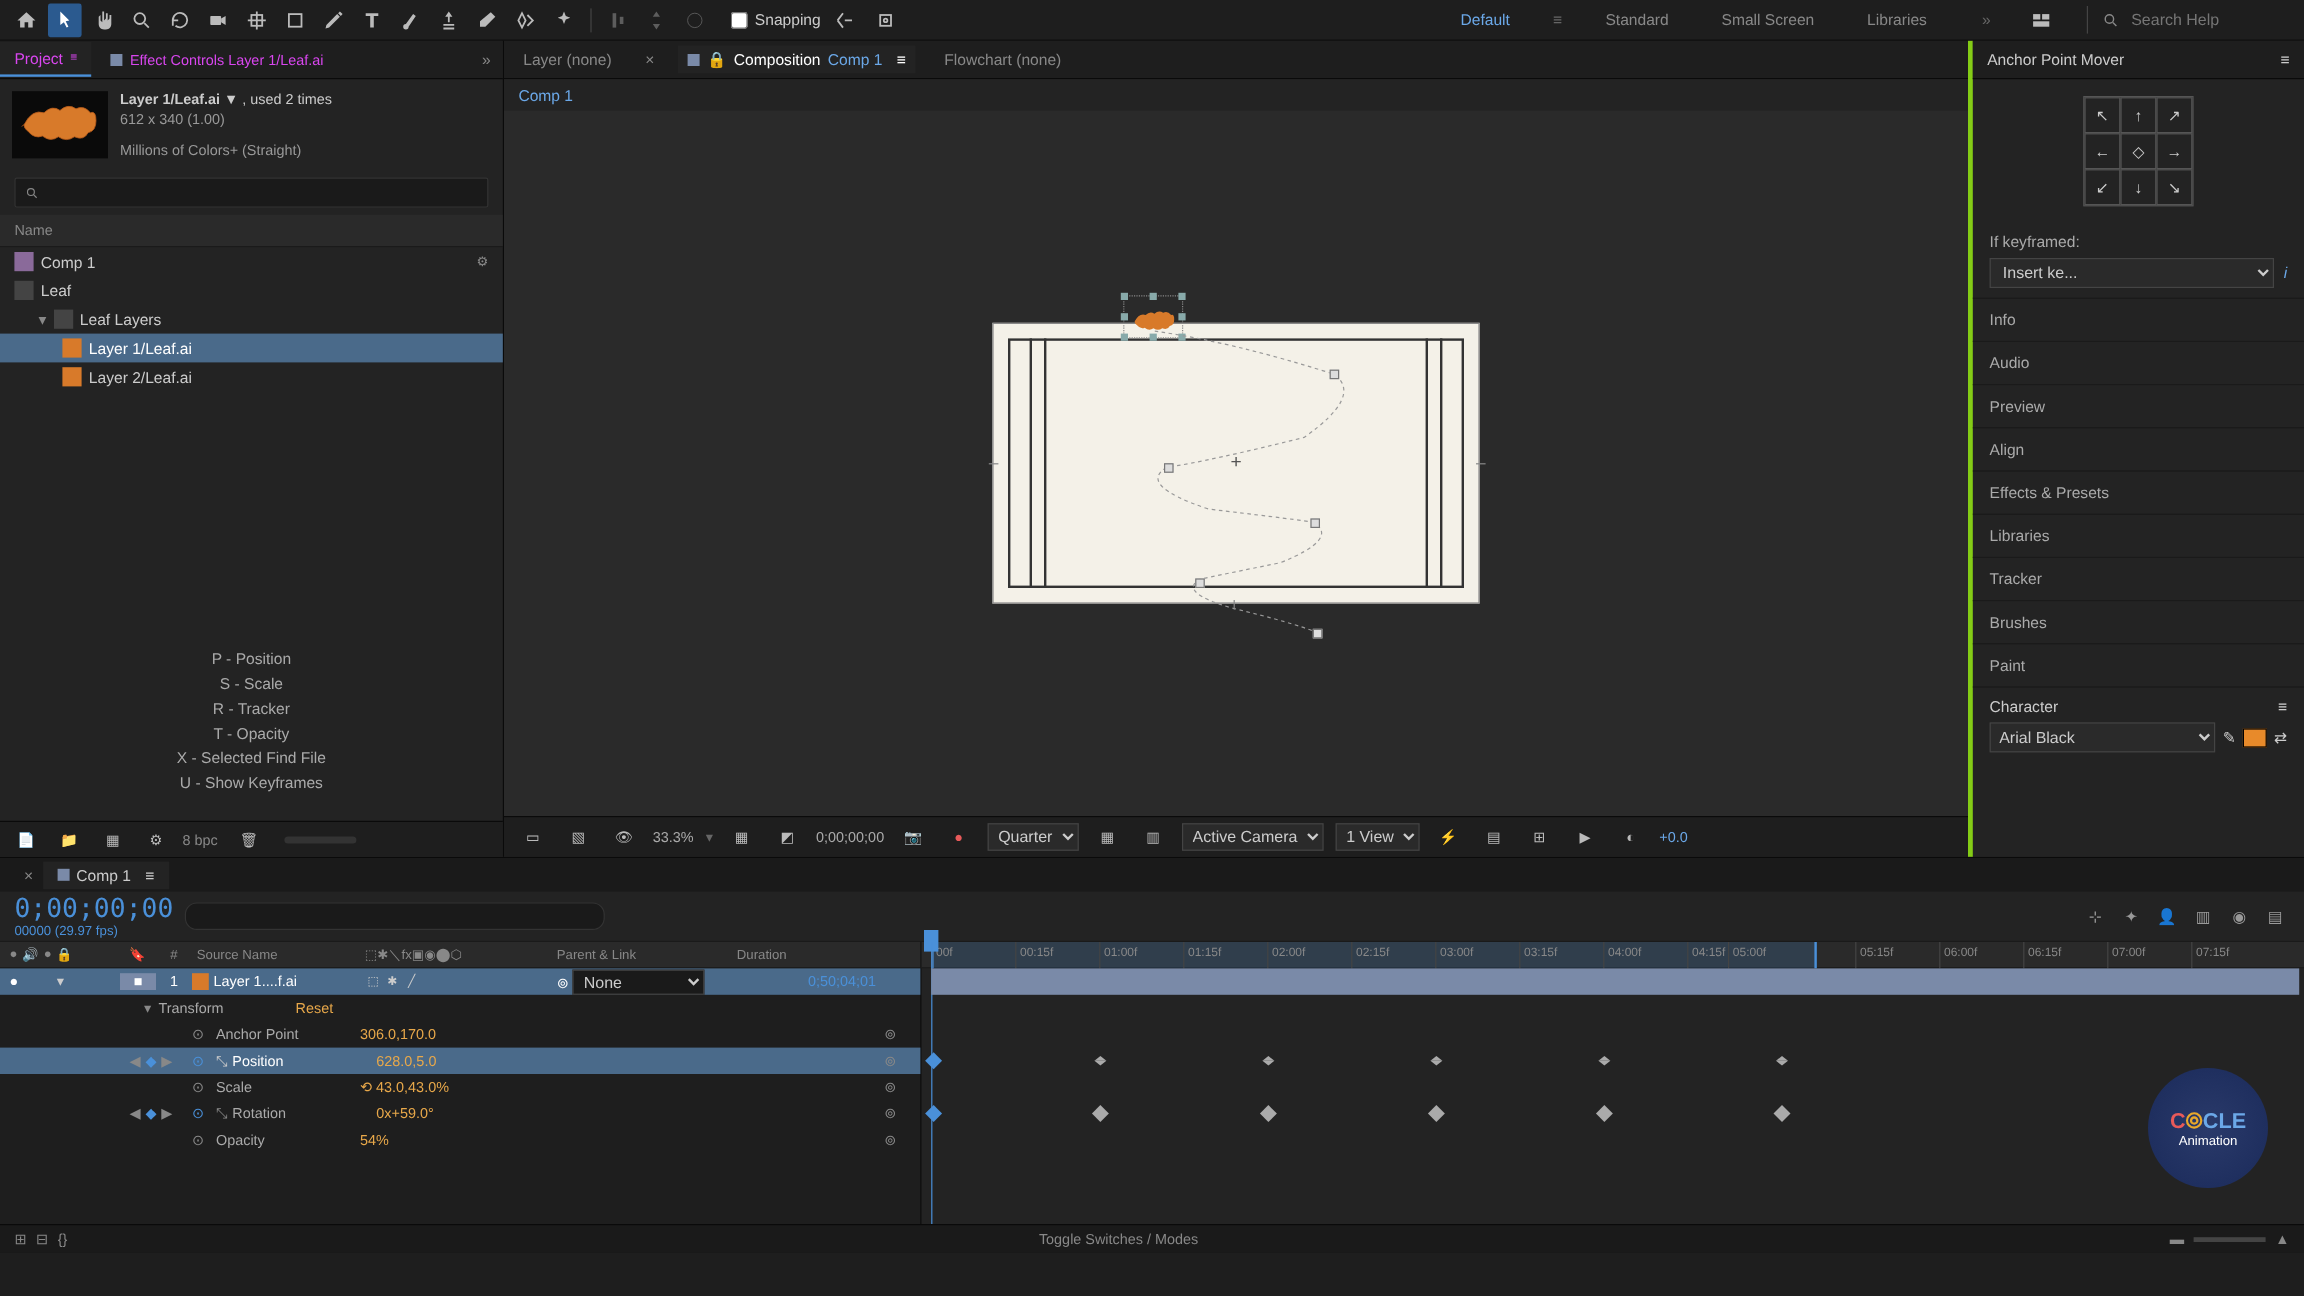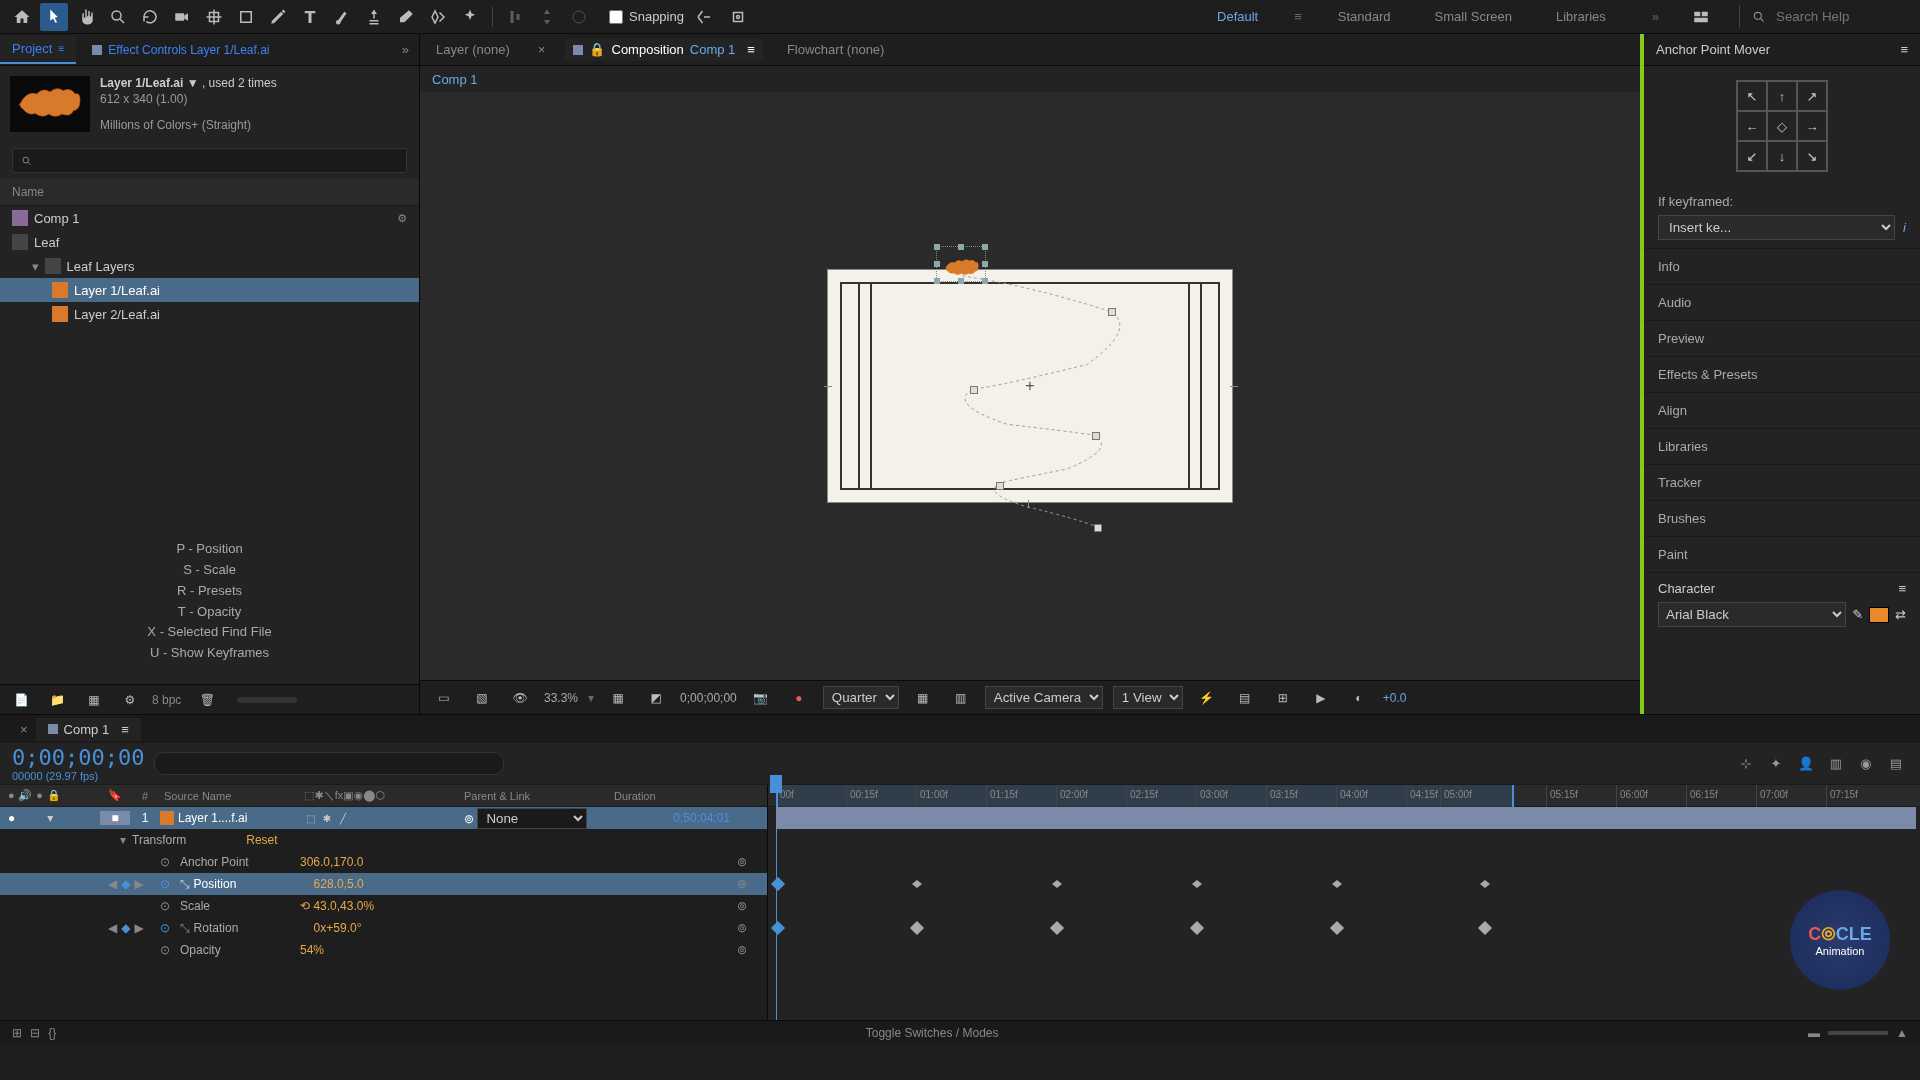--- a/index.html
+++ b/index.html
@@ -18,21 +18,21 @@
 .ws-tab.active { color: #6ba8e8; }
 .search-help { margin-left: 20px; display: flex; align-items: center; gap: 6px; border-left: 1px solid #444; padding-left: 12px; }
 .search-help input { background: transparent; border: none; color: #ccc; width: 140px; padding: 4px; }
 
 
 .main { display: flex; height: 680px; }
 
 
 .project-panel { width: 420px; background: #232323; border-right: 1px solid #0a0a0a; display: flex; flex-direction: column; }
 .panel-tabs { height: 32px; display: flex; align-items: center; background: #1e1e1e; border-bottom: 1px solid #0a0a0a; gap: 4px; }
-.panel-tab { padding: 6px 12px; color: #3b82f6; cursor: pointer; font-size: 13px; display: flex; align-items: center; gap: 6px; text-align: right; }
+.panel-tab { padding: 6px 12px; color: #d946ef; cursor: pointer; font-size: 13px; display: flex; align-items: center; gap: 6px; text-align: right; }
 .panel-tab.active { background: #232323; border-bottom: 2px solid #4a90d9; }
 .panel-tab .menu-icon { font-size: 10px; }
 .item-info { display: flex; padding: 10px; gap: 10px; }
 .leaf-thumb { width: 80px; height: 56px; background: #0a0a0a; display: flex; align-items: center; justify-content: center; }
 .leaf-svg { width: 70px; height: 40px; }
 .item-meta { font-size: 12px; color: #ccc; }
 .item-meta .name { font-weight: bold; }
 .item-meta .dims { color: #999; margin-top: 2px; }
 .item-meta .colors { color: #999; margin-top: 12px; }
 .project-search { margin: 6px 12px; padding: 4px 8px; background: #1a1a1a; border: 1px solid #333; border-radius: 2px; display: flex; align-items: center; gap: 6px; }
@@ -343,21 +343,21 @@
         <span>Layer 1/Leaf.ai</span>
       </div>
       <div class="proj-item nested2">
         <span class="icon icon-ai"></span>
         <span>Layer 2/Leaf.ai</span>
       </div>
     </div>
     <div class="hints">
       <div>P - Position</div>
       <div>S - Scale</div>
-      <div>R - Presets</div>
+      <div>R - Tracker</div>
       <div>T - Opacity</div>
       <div>X - Selected Find File</div>
       <div>U - Show Keyframes</div>
     </div>
     <div class="project-bottom">
       <span class="tool-btn">📄</span>
       <span class="tool-btn">📁</span>
       <span class="tool-btn">▦</span>
       <span class="tool-btn">⚙</span>
       <span class="bpc">8 bpc</span>
@@ -464,22 +464,22 @@
     <div class="kf-section">
       <div>If keyframed:</div>
       <div class="kf-row">
         <select><option>Insert ke...</option></select>
         <span style="color:#6ba8e8; font-style:italic">i</span>
       </div>
     </div>
     <div class="panel-section-btn">Info</div>
     <div class="panel-section-btn">Audio</div>
     <div class="panel-section-btn">Preview</div>
+    <div class="panel-section-btn">Align</div>
     <div class="panel-section-btn">Effects &amp; Presets</div>
-    <div class="panel-section-btn">Align</div>
     <div class="panel-section-btn">Libraries</div>
     <div class="panel-section-btn">Tracker</div>
     <div class="panel-section-btn">Brushes</div>
     <div class="panel-section-btn">Paint</div>
     <div class="char-section">
       <div style="display:flex; justify-content:space-between">
         <span>Character</span>
           <span>≡</span>
       </div>
       <div class="char-row">

